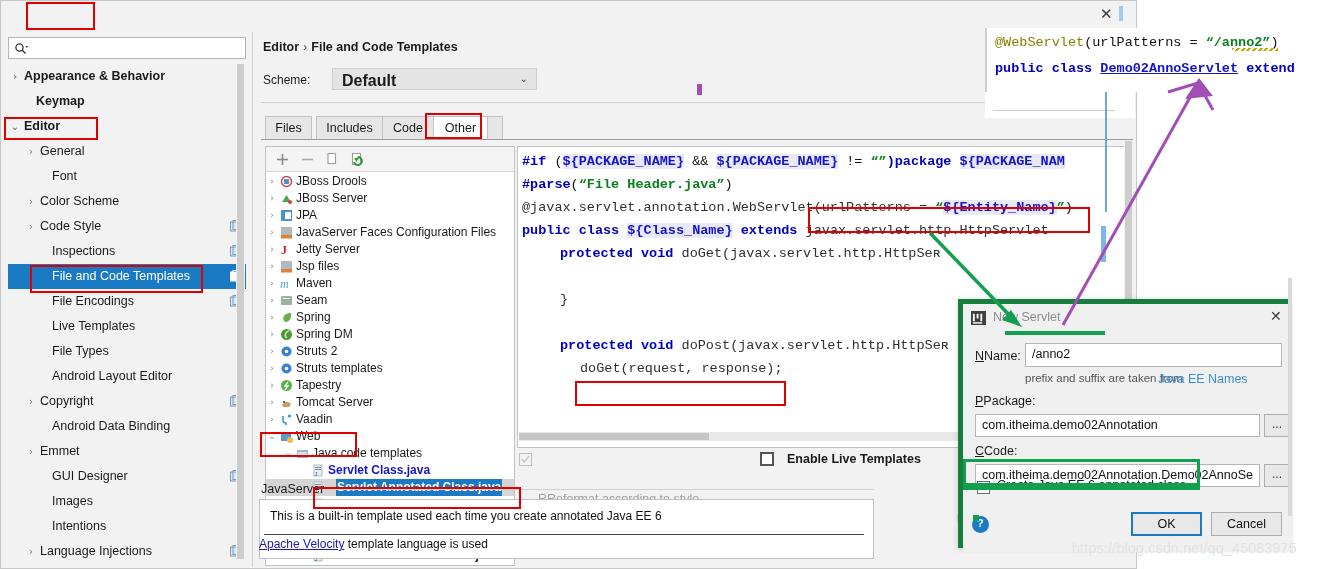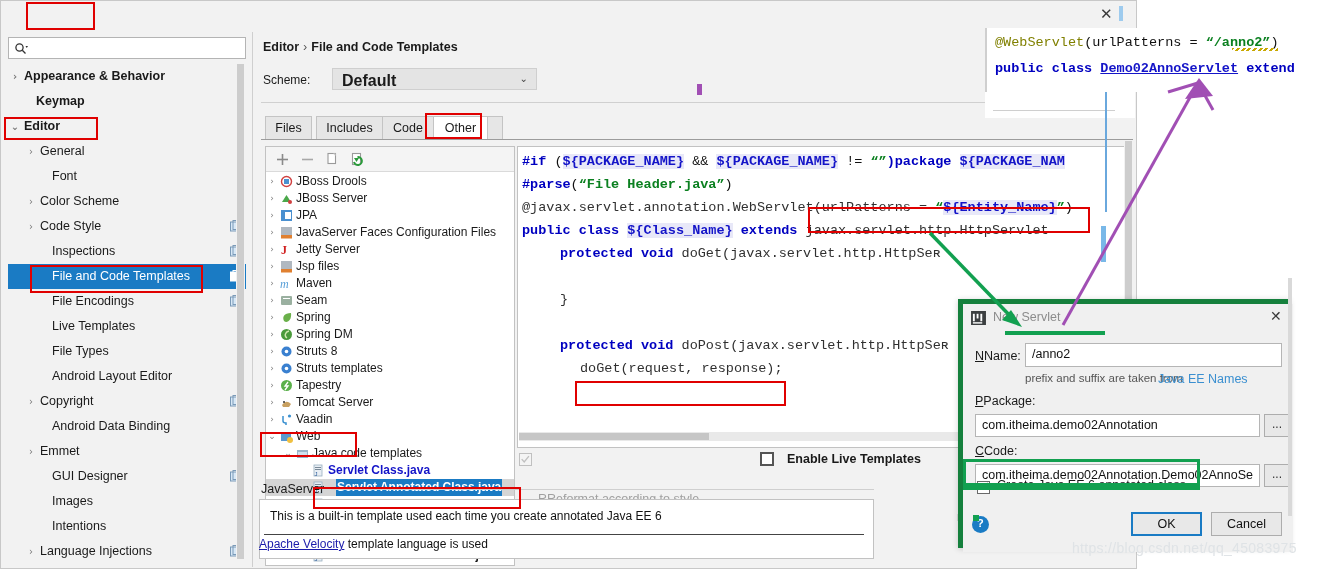--- a/index.html
+++ b/index.html
@@ -521,21 +521,21 @@
               <path d="M9 3 C5 4 4 8 7 10" fill="none" stroke="#d0e8b0" stroke-width="1.4"></path>
             </svg>
             <span class="t-lbl" style="left: 30px;">Spring DM</span>
           </div>
           <div class="t-item">
             <span class="t-arrow" style="left: 0px;">›</span>
             <svg class="t-ic" viewBox="0 0 13 13" style="left: 14px;">
               <circle cx="6.5" cy="6.5" r="5" fill="#3a80d0"></circle>
               <circle cx="6.5" cy="6.5" r="1.8" fill="#ffffff"></circle>
             </svg>
-            <span class="t-lbl" style="left: 30px;">Struts 8</span>
+            <span class="t-lbl" style="left: 30px;">Struts 2</span>
           </div>
           <div class="t-item">
             <span class="t-arrow" style="left: 0px;">›</span>
             <svg class="t-ic" viewBox="0 0 13 13" style="left: 14px;">
               <circle cx="6.5" cy="6.5" r="5" fill="#3a80d0"></circle>
               <circle cx="6.5" cy="6.5" r="1.8" fill="#ffffff"></circle>
             </svg>
             <span class="t-lbl" style="left: 30px;">Struts templates</span>
           </div>
           <div class="t-item">

